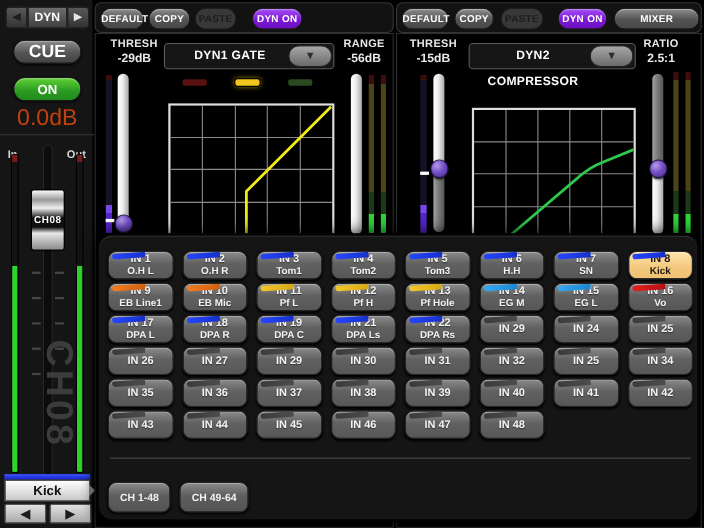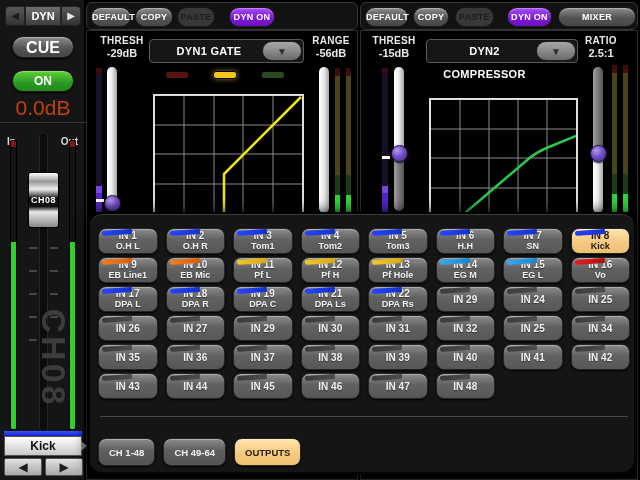--- a/index.html
+++ b/index.html
@@ -457,17 +457,16 @@
         </div>
         <div class="ch-btn">
           <div class="stripe stripe-none"></div>
           <div class="ch-id">IN 48</div>
         </div>
       </div>
     <div class="popup-divider"></div>
     <div class="tab-row">
         <div class="tab-btn">CH 1-48</div>
         <div class="tab-btn">CH 49-64</div>
-        <div class="tab-btn active">OUTPUTS</div>
       </div>
   </div>
 
 </div>
 
 </body></html>

